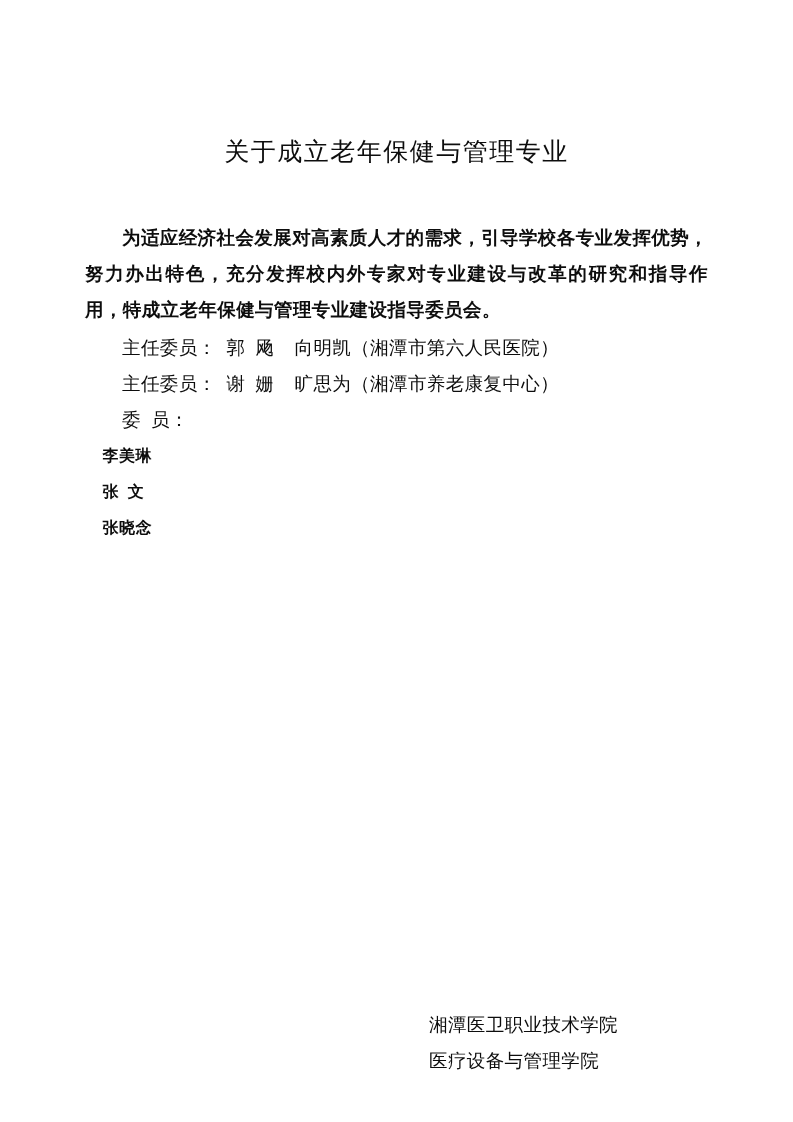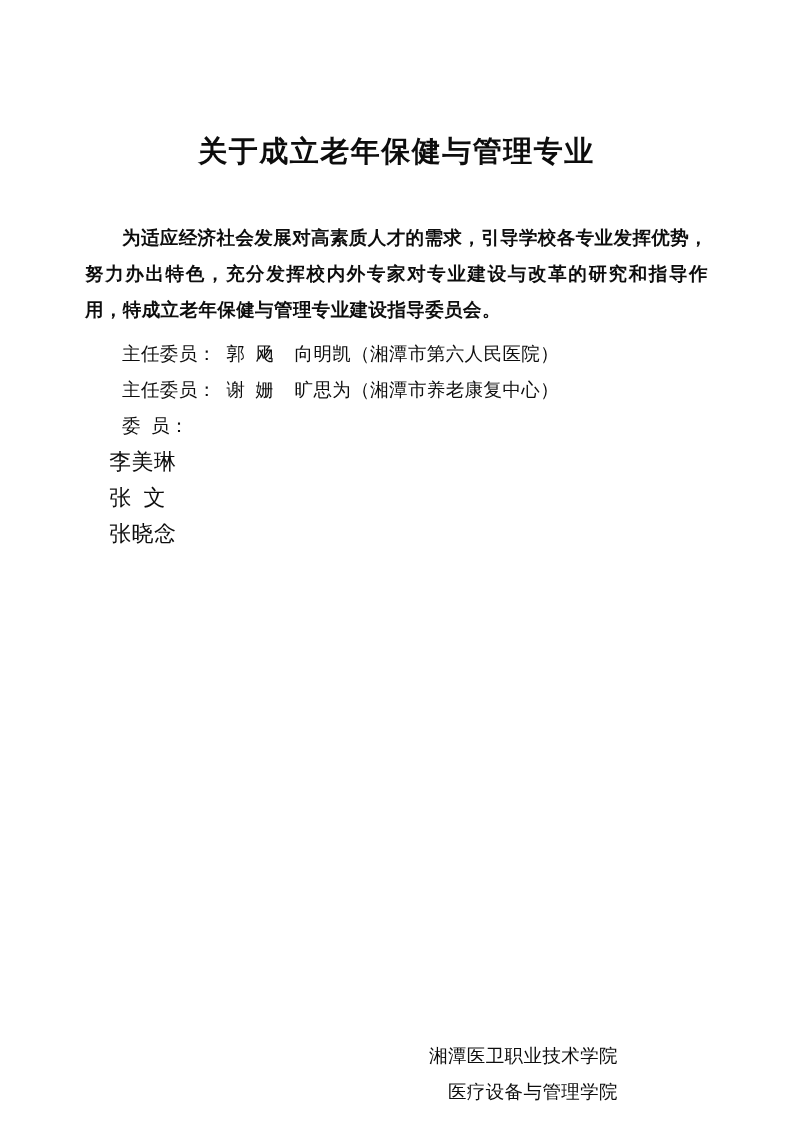--- a/index.html
+++ b/index.html
@@ -20,60 +20,61 @@
     height: 1122px;
     box-sizing: border-box;
     padding: 0 85px;
     position: relative;
   }
   .title-block {
     margin-top: 128px;
     text-align: center;
   }
   .title-line {
-    font-size: 29px;
-    font-weight: bold;
+    font-size: 25px;
+    font-weight: normal;
     letter-spacing: 1.5px;
     line-height: 46px;
     font-family: "Liberation Sans", "DejaVu Sans", sans-serif;
   }
   .body-block {
     margin-top: 46px;
   }
   .para {
     font-size: 18.5px;
     line-height: 36px;
     text-align: justify;
     text-justify: inter-ideograph;
     text-indent: 2em;
     letter-spacing: 0.4px;
     font-weight: bold;
   }
   .roster {
-    margin-top: 8px;
+    margin-top: 2px;
   }
   .roster-line {
     font-size: 18.5px;
     line-height: 36px;
     letter-spacing: 0.4px;
     padding-left: 2em;
     white-space: pre;
   }
   .member-line {
-    font-size: 22px;
+    font-size: 16px;
     line-height: 36px;
     letter-spacing: 0.4px;
     padding-left: 1.1em;
     white-space: pre;
+    font-weight: bold;
   }
   .signature-block {
     position: absolute;
     right: 175px;
-    bottom: 140px;
-    text-align: right;
+    bottom: 171px;
+    text-align: left;
   }
   .sign-line {
     font-size: 18.5px;
     line-height: 36px;
     letter-spacing: 0.4px;
     white-space: pre;
   }
 </style>
 </head>
 <body>

